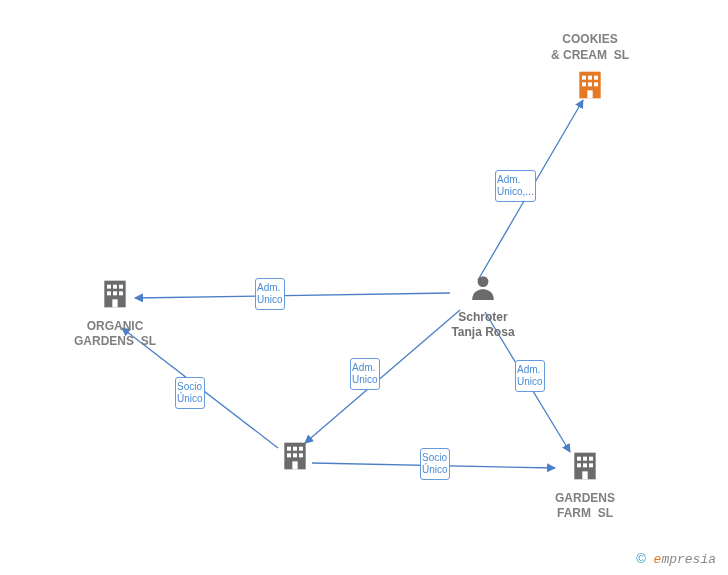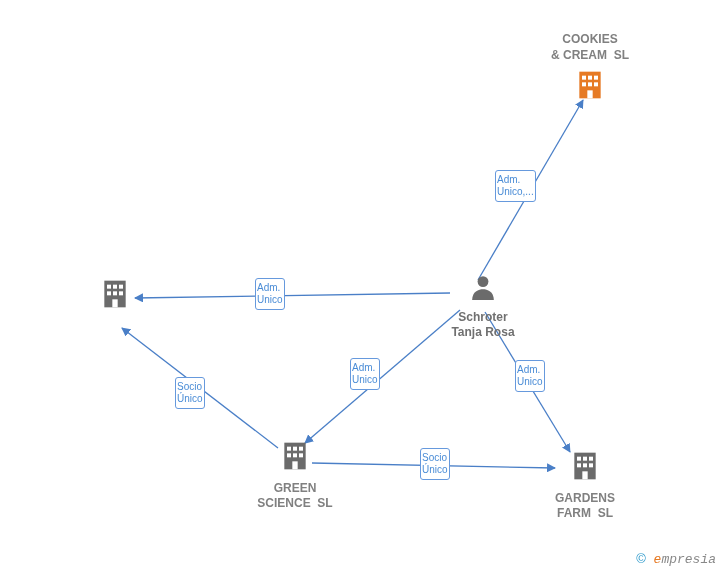--- a/index.html
+++ b/index.html
@@ -105,35 +105,35 @@
   <svg width="32" height="32" viewBox="0 0 24 24">
     <rect x="4" y="2" width="16" height="20" fill="#6b6b6b"></rect>
     <rect x="6" y="5" width="3" height="3" fill="#fff"></rect>
       <rect x="10.5" y="5" width="3" height="3" fill="#fff"></rect>
       <rect x="15" y="5" width="3" height="3" fill="#fff"></rect>
     <rect x="6" y="10" width="3" height="3" fill="#fff"></rect>
       <rect x="10.5" y="10" width="3" height="3" fill="#fff"></rect>
       <rect x="15" y="10" width="3" height="3" fill="#fff"></rect>
     <rect x="10" y="16" width="4" height="6" fill="#fff"></rect>
   </svg>
+  <div class="label">ORGANIC
+GARDENS  SL</div>
 </div>
 
 <div class="node" style="left:250px; top:440px; width:90px;">
   <svg width="32" height="32" viewBox="0 0 24 24">
     <rect x="4" y="2" width="16" height="20" fill="#6b6b6b"></rect>
     <rect x="6" y="5" width="3" height="3" fill="#fff"></rect>
       <rect x="10.5" y="5" width="3" height="3" fill="#fff"></rect>
       <rect x="15" y="5" width="3" height="3" fill="#fff"></rect>
     <rect x="6" y="10" width="3" height="3" fill="#fff"></rect>
       <rect x="10.5" y="10" width="3" height="3" fill="#fff"></rect>
       <rect x="15" y="10" width="3" height="3" fill="#fff"></rect>
     <rect x="10" y="16" width="4" height="6" fill="#fff"></rect>
   </svg>
-  <div class="label">GREEN
-SCIENCE  SL</div>
 </div>
 
 <div class="node" style="left:540px; top:450px; width:90px;">
   <svg width="32" height="32" viewBox="0 0 24 24">
     <rect x="4" y="2" width="16" height="20" fill="#6b6b6b"></rect>
     <rect x="6" y="5" width="3" height="3" fill="#fff"></rect>
       <rect x="10.5" y="5" width="3" height="3" fill="#fff"></rect>
       <rect x="15" y="5" width="3" height="3" fill="#fff"></rect>
     <rect x="6" y="10" width="3" height="3" fill="#fff"></rect>
       <rect x="10.5" y="10" width="3" height="3" fill="#fff"></rect>

